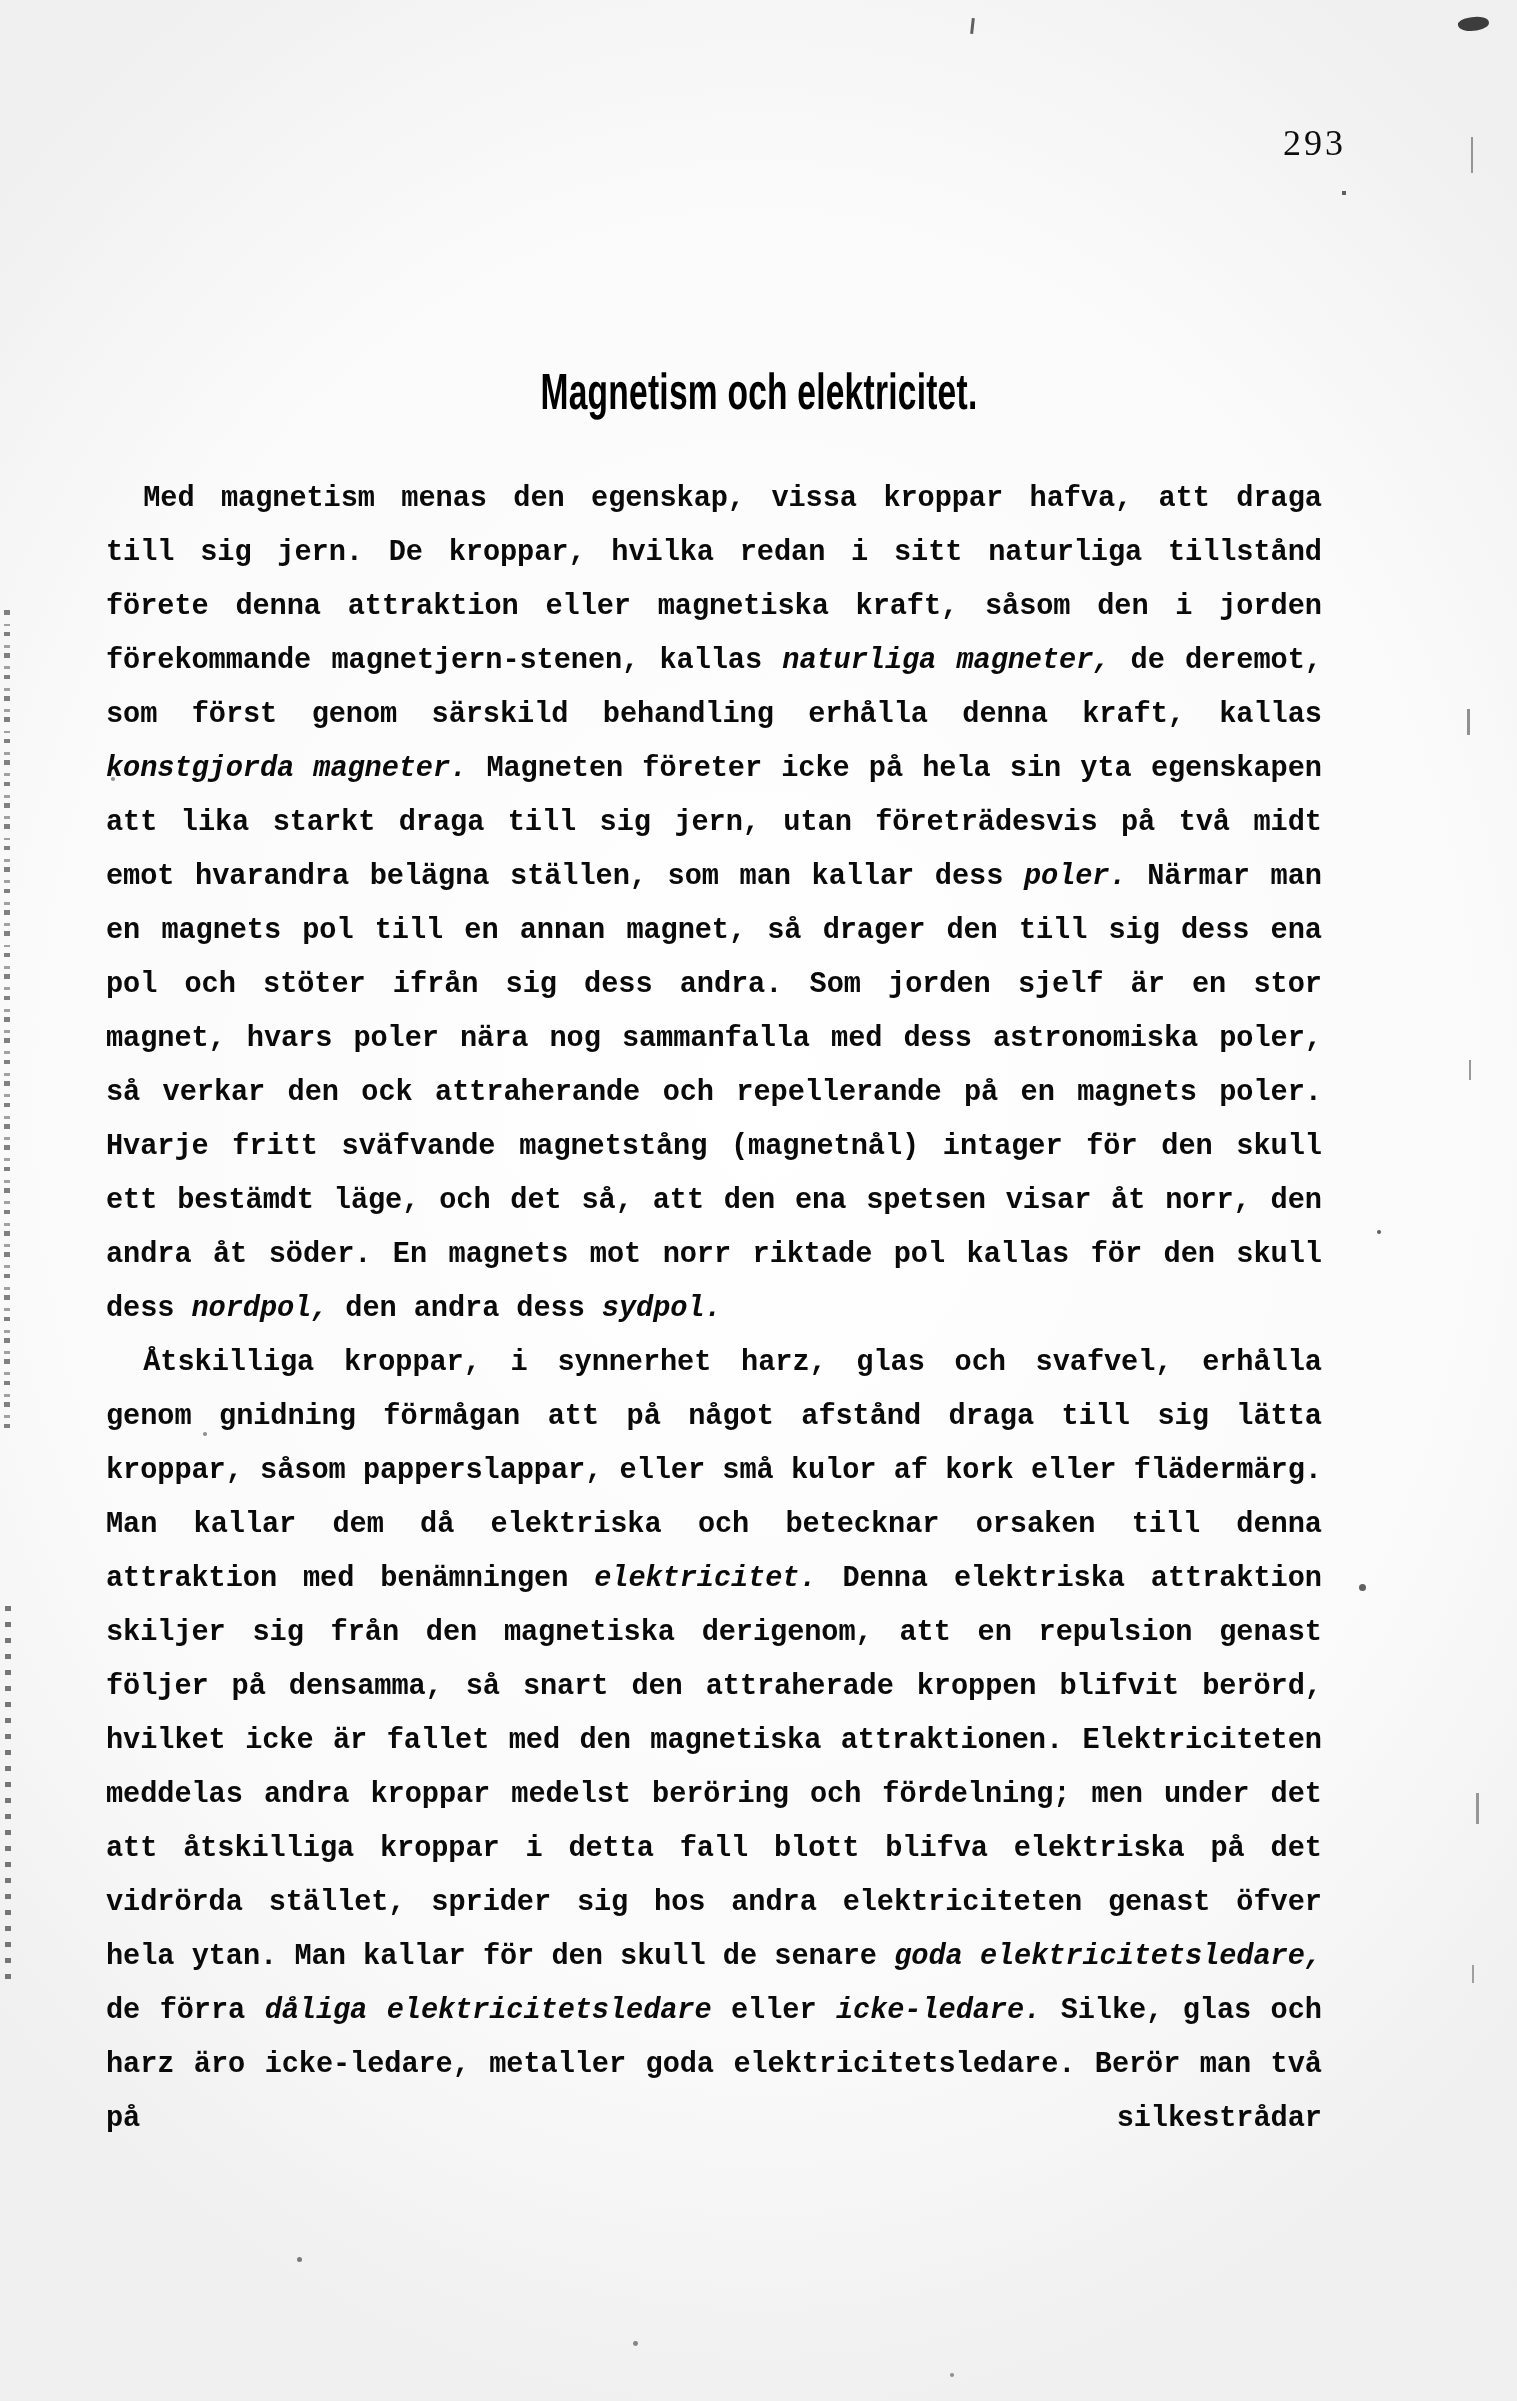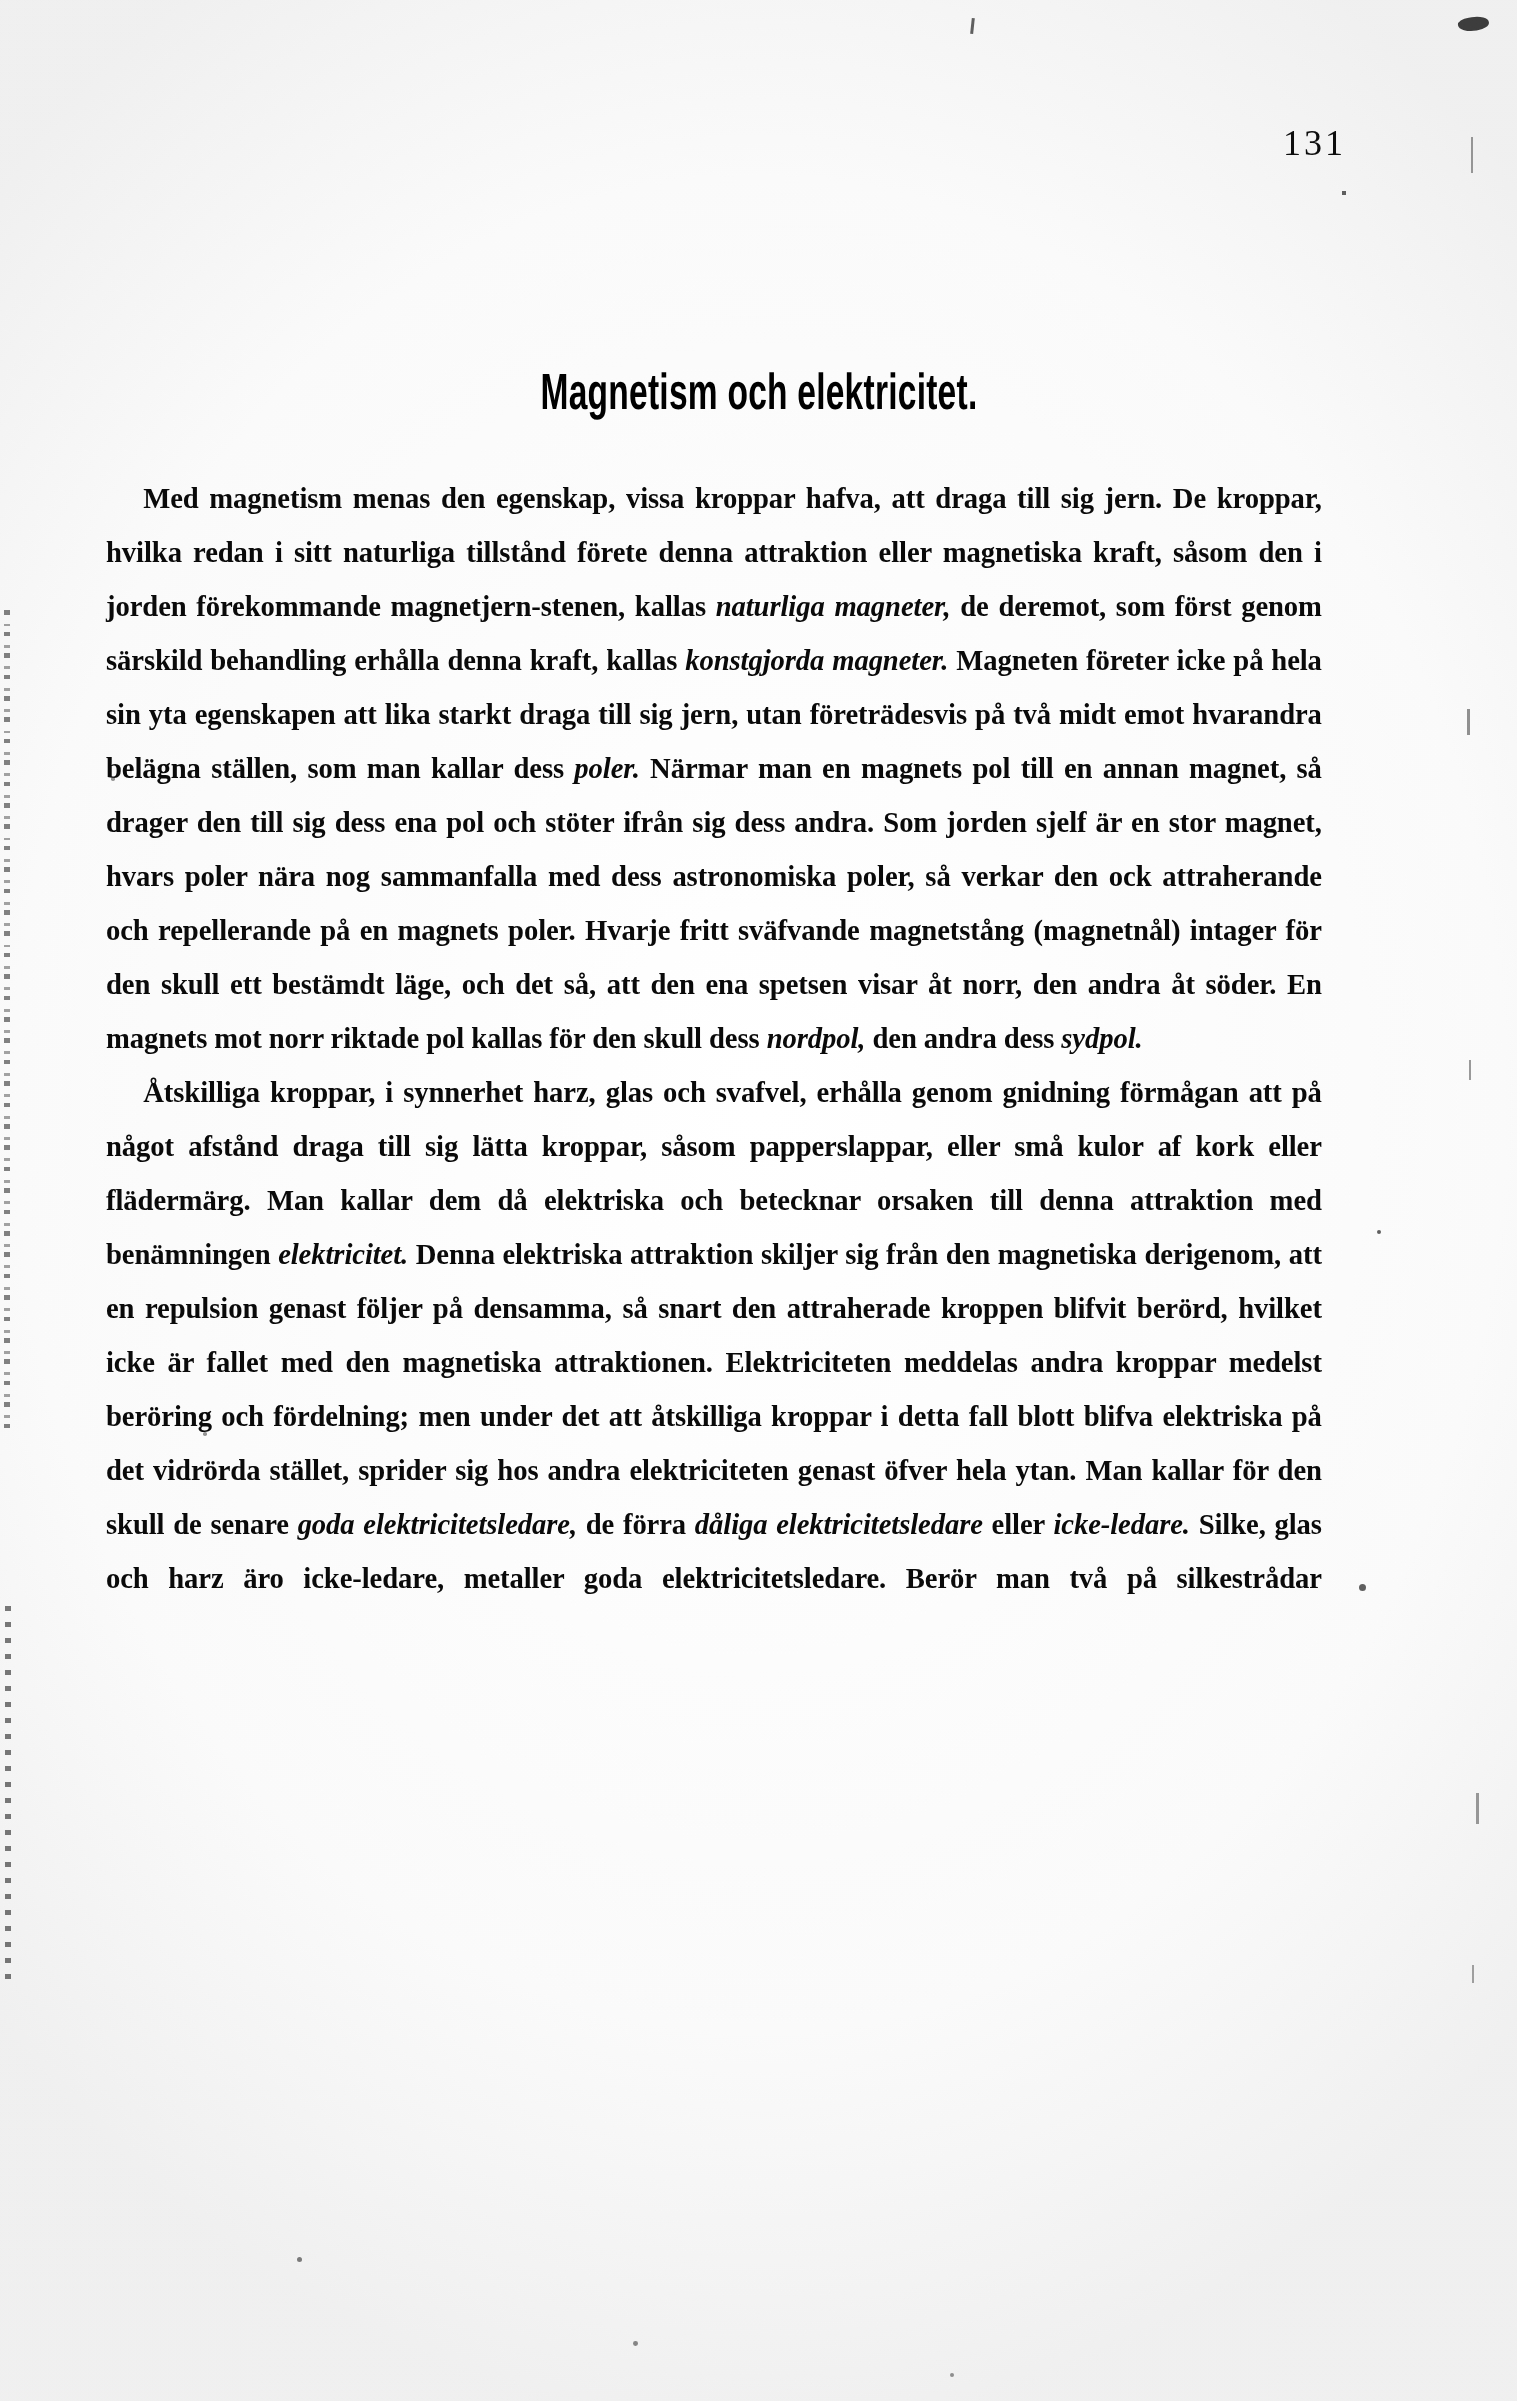--- a/index.html
+++ b/index.html
@@ -55,20 +55,21 @@
     transform-origin: 50% 50%;
     text-rendering: geometricPrecision;
   }
 
   
   .textblock {
     position: absolute;
     top: 471px;
     left: 106px;
     width: 1216px;
+    font-family: Liberation Mono, monospace;
   }
   .para {
     margin: 0;
     text-align: justify;
     text-justify: inter-word;
     font-size: 30px;
     line-height: 54px;
     font-weight: bold;
     letter-spacing: -0.1px;
     color: #0a0a0a;
@@ -141,21 +142,21 @@
     transform: rotate(-9deg);
   }
 </style>
 </head>
 <body>
 
 <div class="page">
 
   <div class="paper-tone"></div>
 
-  <div class="folio">131</div>
+  <div class="folio">293</div>
 
   <div class="heading">Magnetism och elektricitet.</div>
 
   <div class="textblock">
     <p class="para"><span class="ind"></span>Med magnetism menas den egenskap, vissa kroppar hafva, att draga till sig jern. De kroppar, hvilka redan i sitt naturliga tillstånd förete denna attraktion eller magnetiska kraft, såsom den i jorden förekommande magnetjern-stenen, kallas <i>naturliga magneter,</i> de deremot, som först genom särskild behandling erhålla denna kraft, kallas <i>konstgjorda magneter.</i> Magneten företer icke på hela sin yta egenskapen att lika starkt draga till sig jern, utan företrädesvis på två midt emot hvarandra belägna ställen, som man kallar dess <i>poler.</i> Närmar man en magnets pol till en annan magnet, så drager den till sig dess ena pol och stöter ifrån sig dess andra. Som jorden sjelf är en stor magnet, hvars poler nära nog sammanfalla med dess astronomiska poler, så verkar den ock attraherande och repellerande på en magnets poler. Hvarje fritt sväfvande magnetstång (magnetnål) intager för den skull ett bestämdt läge, och det så, att den ena spetsen visar åt norr, den andra åt söder. En magnets mot norr riktade pol kallas för den skull dess <i>nordpol,</i> den andra dess <i>sydpol.</i></p>
     <p class="para cont"><span class="ind"></span>Åtskilliga kroppar, i synnerhet harz, glas och svafvel, erhålla genom gnidning förmågan att på något afstånd draga till sig lätta kroppar, såsom papperslappar, eller små kulor af kork eller flädermärg. Man kallar dem då elektriska och betecknar orsaken till denna attraktion med benämningen <i>elektricitet.</i> Denna elektriska attraktion skiljer sig från den magnetiska derigenom, att en repulsion genast följer på densamma, så snart den attraherade kroppen blifvit berörd, hvilket icke är fallet med den magnetiska attraktionen. Elektriciteten meddelas andra kroppar medelst beröring och fördelning; men under det att åtskilliga kroppar i detta fall blott blifva elektriska på det vidrörda stället, sprider sig hos andra elektriciteten genast öfver hela ytan. Man kallar för den skull de senare <i>goda elektricitetsledare,</i> de förra <i>dåliga elektricitetsledare</i> eller <i>icke-ledare.</i> Silke, glas och harz äro icke-ledare, metaller goda elektricitetsledare. Berör man två på silkestrådar</p>
   </div>
 
   <div class="binding-edge"></div>
   <div class="binding-edge2"></div>

